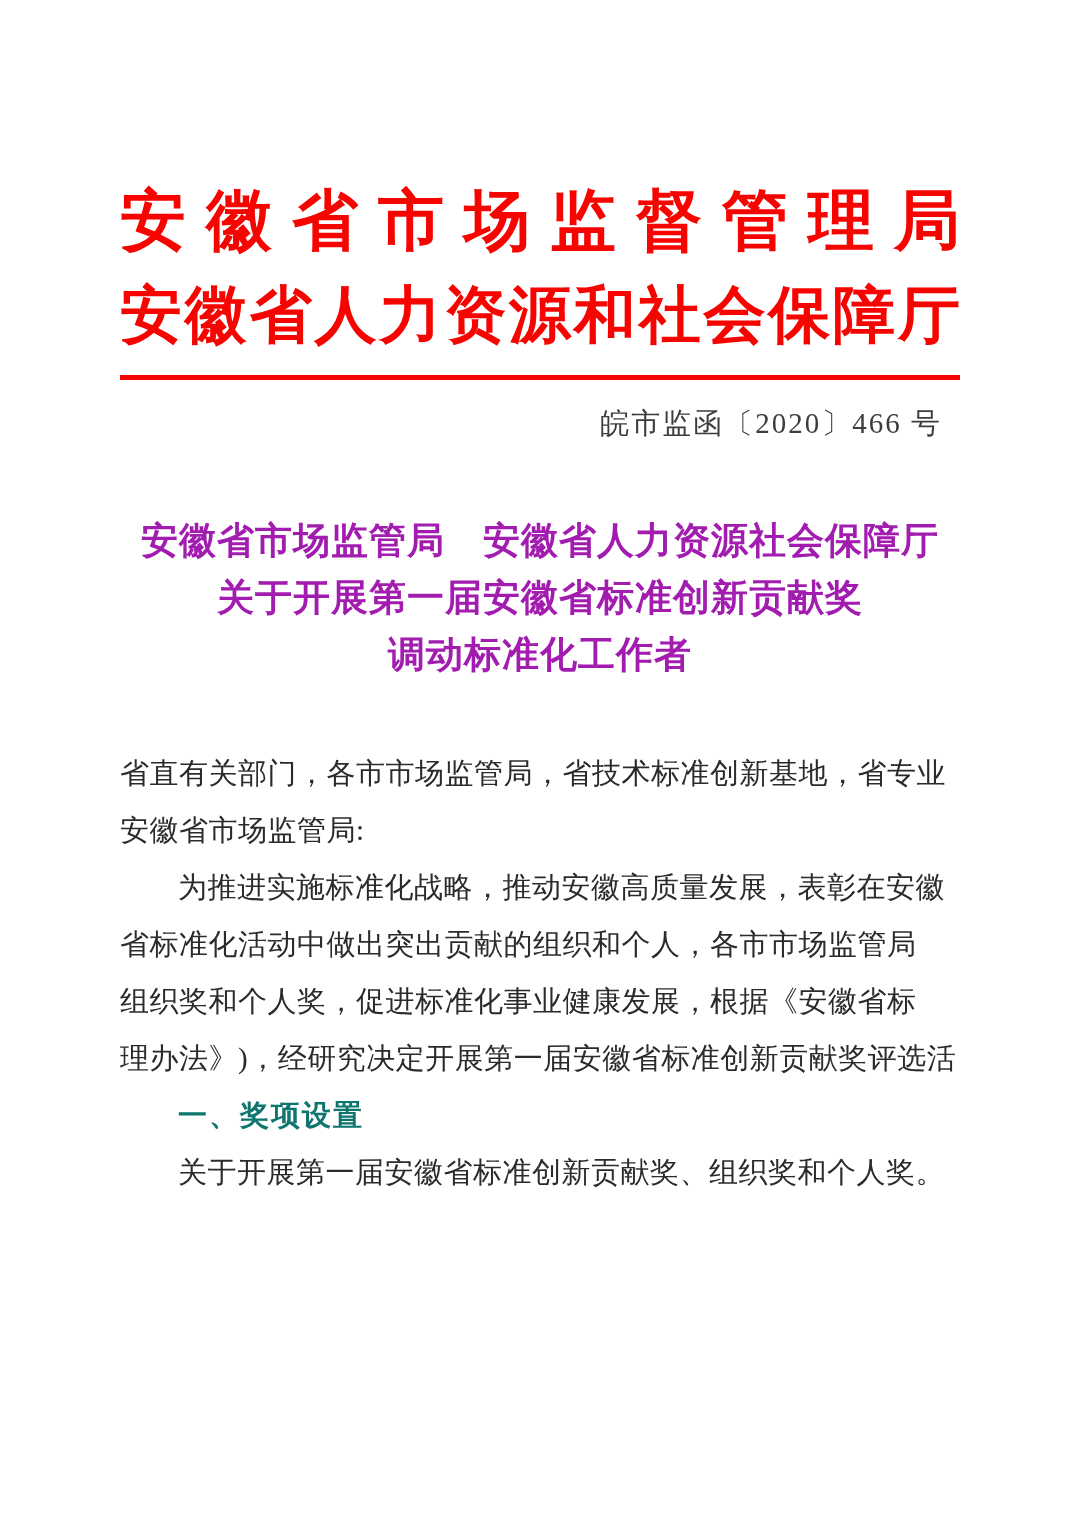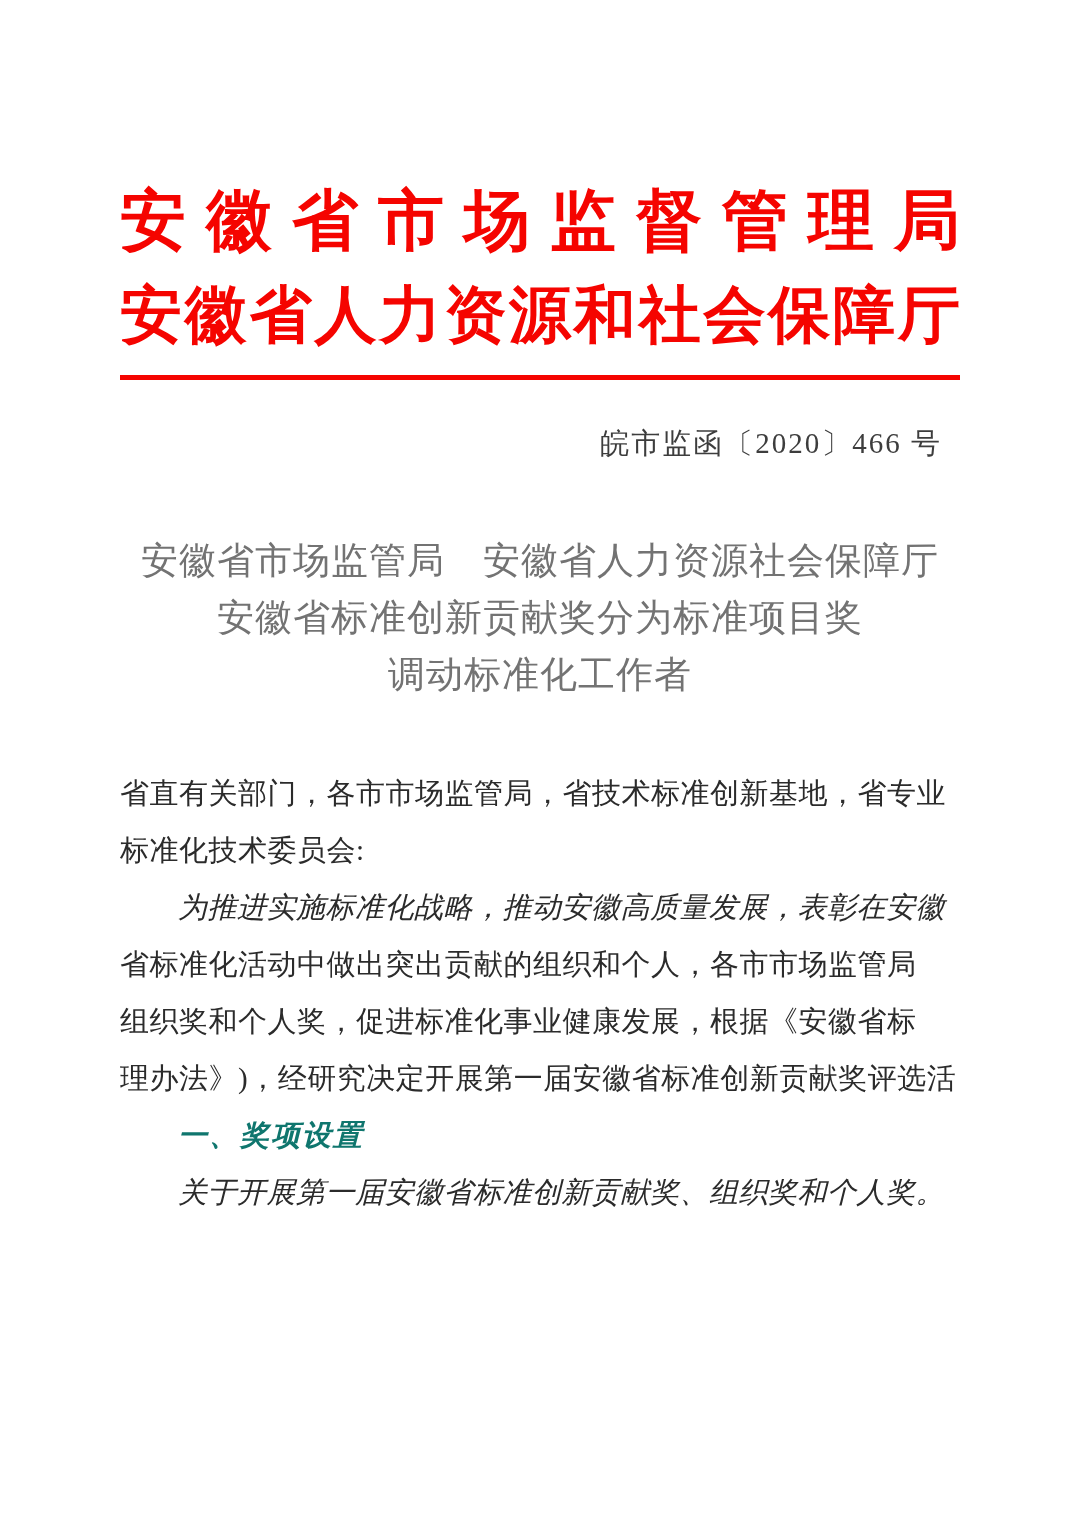--- a/index.html
+++ b/index.html
@@ -27,49 +27,49 @@
   .lh-line-1 { font-size: 66px; }
   .lh-line-2 { font-size: 62px; margin-top: 28px; }
   .red-rule {
     width: 100%;
     height: 5px;
     background: #f50400;
     margin-top: 27px;
   }
   
   .doc-number {
-    margin-top: 44px;
+    margin-top: 24px;
     text-align: right;
     padding-right: 18px;
     font-size: 29px;
     letter-spacing: 2px;
     color: #3d3d3d;
   }
   
   .doc-title {
     margin-top: 68px;
     text-align: center;
-    font-weight: normal;
-    color: #737373;
+    font-weight: bold;
+    color: #a21caf;
     font-size: 37px;
     line-height: 57px;
     letter-spacing: 1px;
   }
   
   .doc-body {
     margin-top: 62px;
     font-size: 29px;
     color: #2b2b2b;
   }
   .body-line {
     line-height: 57px;
     letter-spacing: 0.5px;
     white-space: nowrap;
   }
-  .indent { padding-left: 58px; font-style: italic; }
+  .indent { padding-left: 58px; }
   .heading {
     font-family: "Liberation Sans", sans-serif;
     font-weight: bold;
     color: #0f766e;
     letter-spacing: 2px;
   }
 </style>
 </head>
 <body>
 
@@ -103,27 +103,27 @@
         <span>障</span>
         <span>厅</span>
       </div>
     <div class="red-rule"></div>
   </header>
 
   <div class="doc-number">皖市监函〔2020〕466 号</div>
 
   <div class="doc-title">
     <div>安徽省市场监管局　安徽省人力资源社会保障厅</div>
-    <div>安徽省标准创新贡献奖分为标准项目奖</div>
+    <div>关于开展第一届安徽省标准创新贡献奖</div>
     <div>调动标准化工作者</div>
   </div>
 
   <div class="doc-body">
     <div class="body-line">省直有关部门，各市市场监管局，省技术标准创新基地，省专业</div>
-    <div class="body-line">标准化技术委员会:</div>
+    <div class="body-line">安徽省市场监管局:</div>
     <div class="body-line indent">为推进实施标准化战略，推动安徽高质量发展，表彰在安徽</div>
     <div class="body-line">省标准化活动中做出突出贡献的组织和个人，各市市场监管局</div>
     <div class="body-line">组织奖和个人奖，促进标准化事业健康发展，根据《安徽省标</div>
     <div class="body-line">理办法》)，经研究决定开展第一届安徽省标准创新贡献奖评选活</div>
     <div class="body-line indent heading">一、奖项设置</div>
     <div class="body-line indent">关于开展第一届安徽省标准创新贡献奖、组织奖和个人奖。</div>
   </div>
 
 </div>
 

